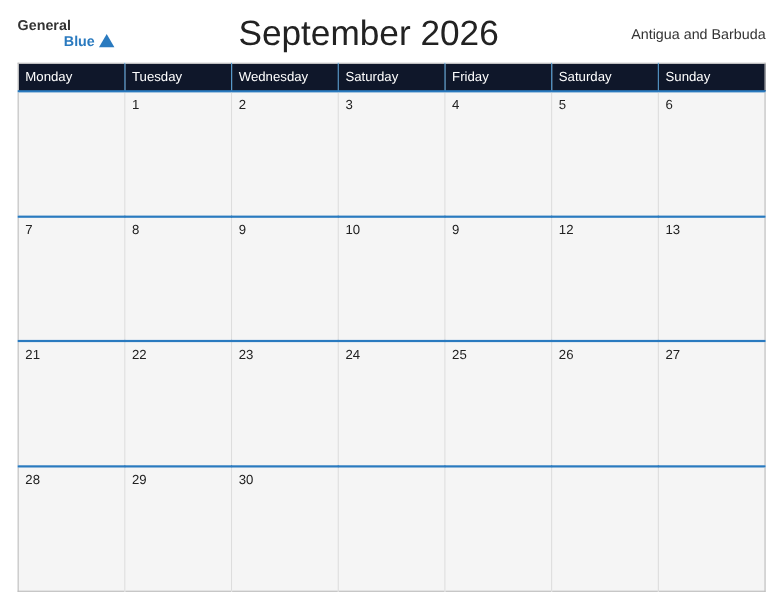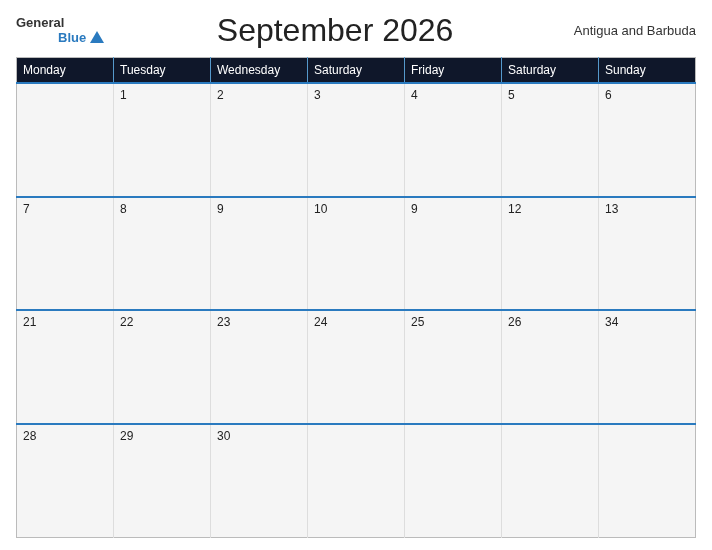--- a/index.html
+++ b/index.html
@@ -153,21 +153,21 @@
           <td><span class="day-number">12</span></td>
           <td><span class="day-number">13</span></td>
         </tr>
         <tr>
           <td><span class="day-number">21</span></td>
           <td><span class="day-number">22</span></td>
           <td><span class="day-number">23</span></td>
           <td><span class="day-number">24</span></td>
           <td><span class="day-number">25</span></td>
           <td><span class="day-number">26</span></td>
-          <td><span class="day-number">34</span></td>
+          <td><span class="day-number">27</span></td>
         </tr>
         <tr>
           <td><span class="day-number">28</span></td>
           <td><span class="day-number">29</span></td>
           <td><span class="day-number">30</span></td>
           <td></td>
           <td></td>
           <td></td>
           <td></td>
         </tr>

